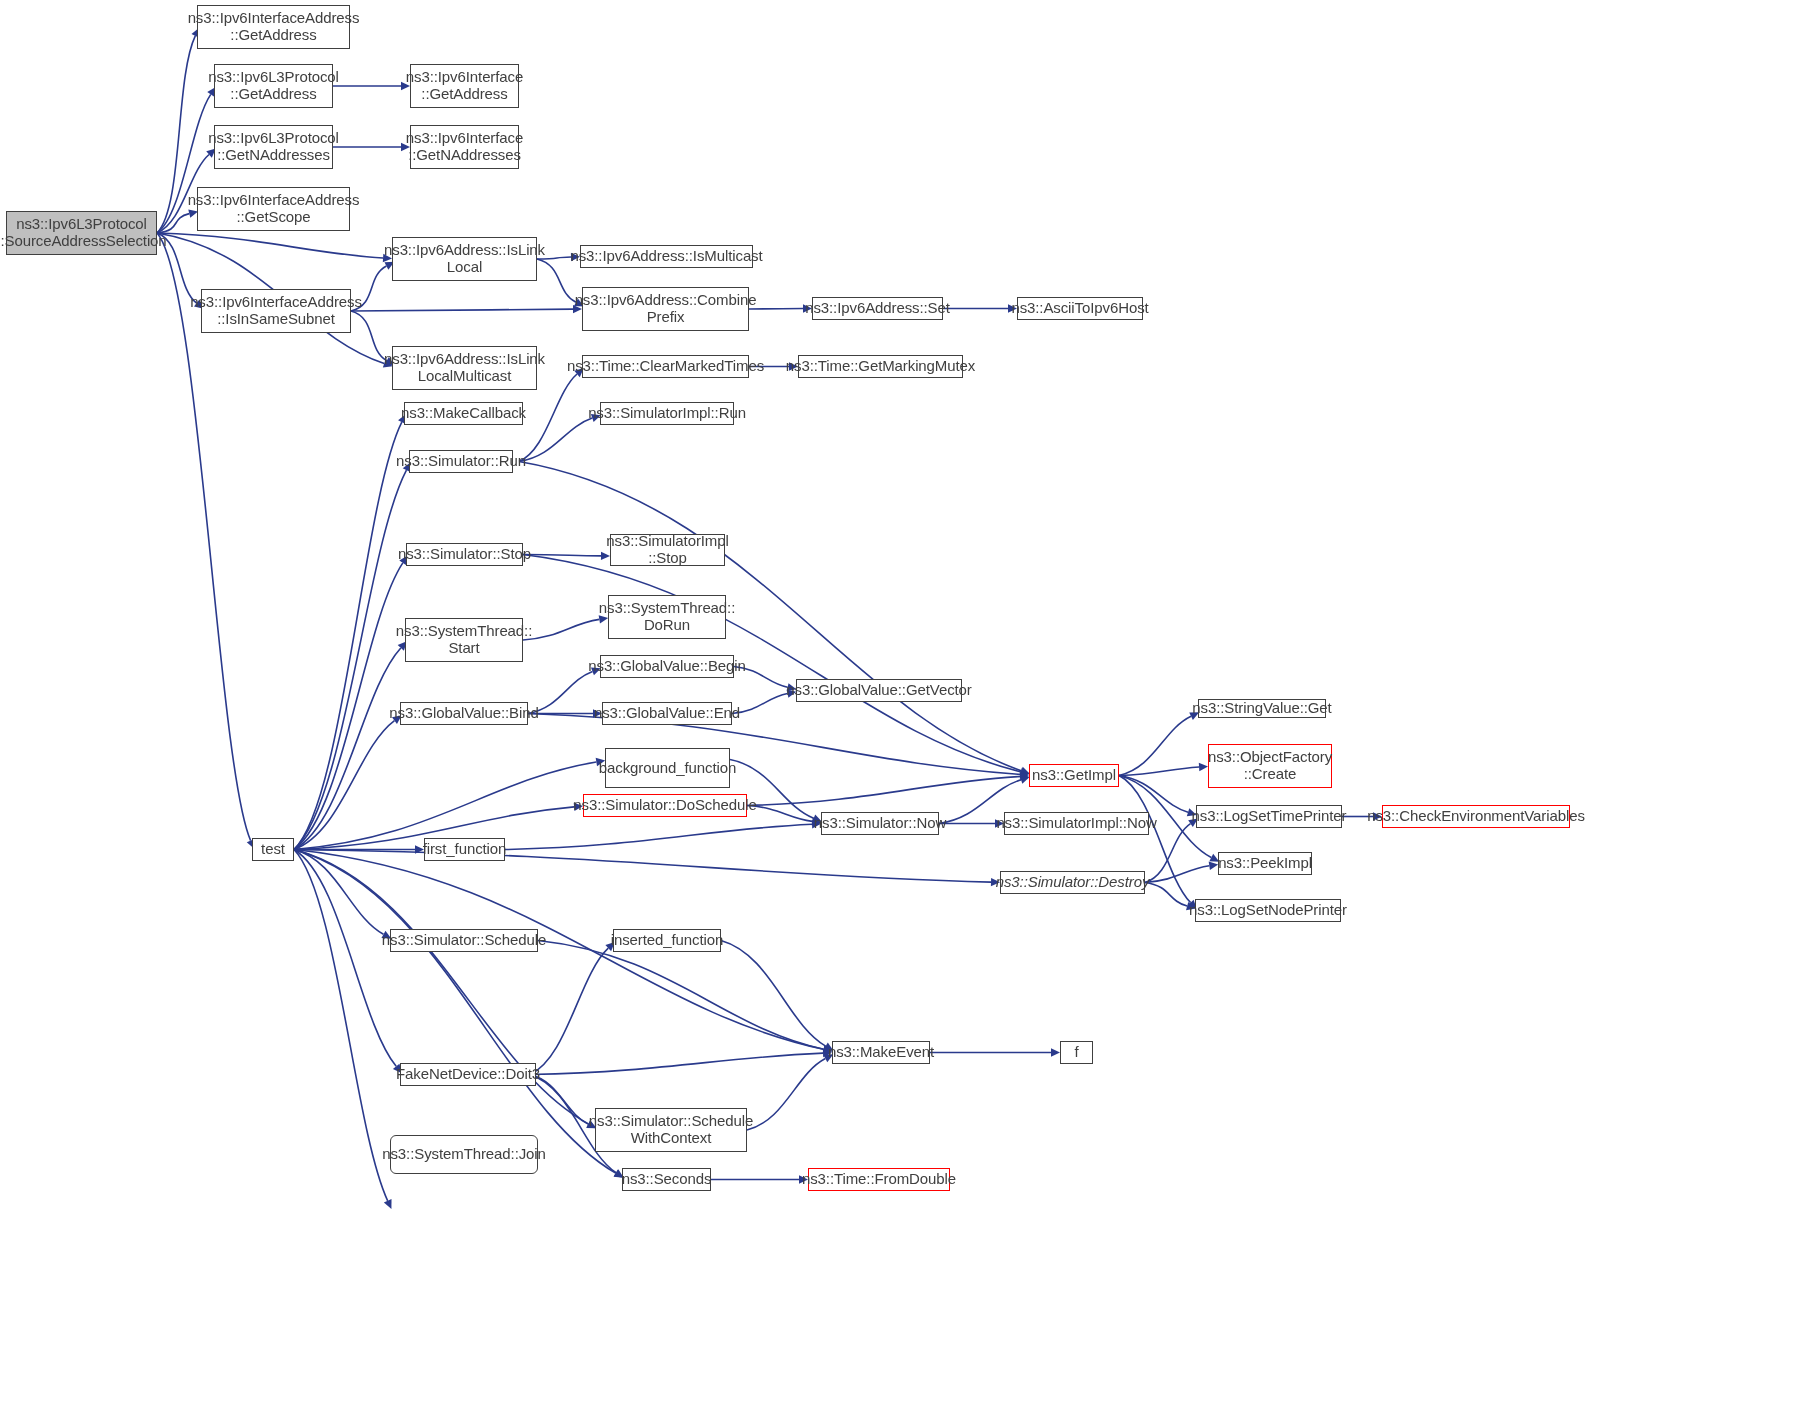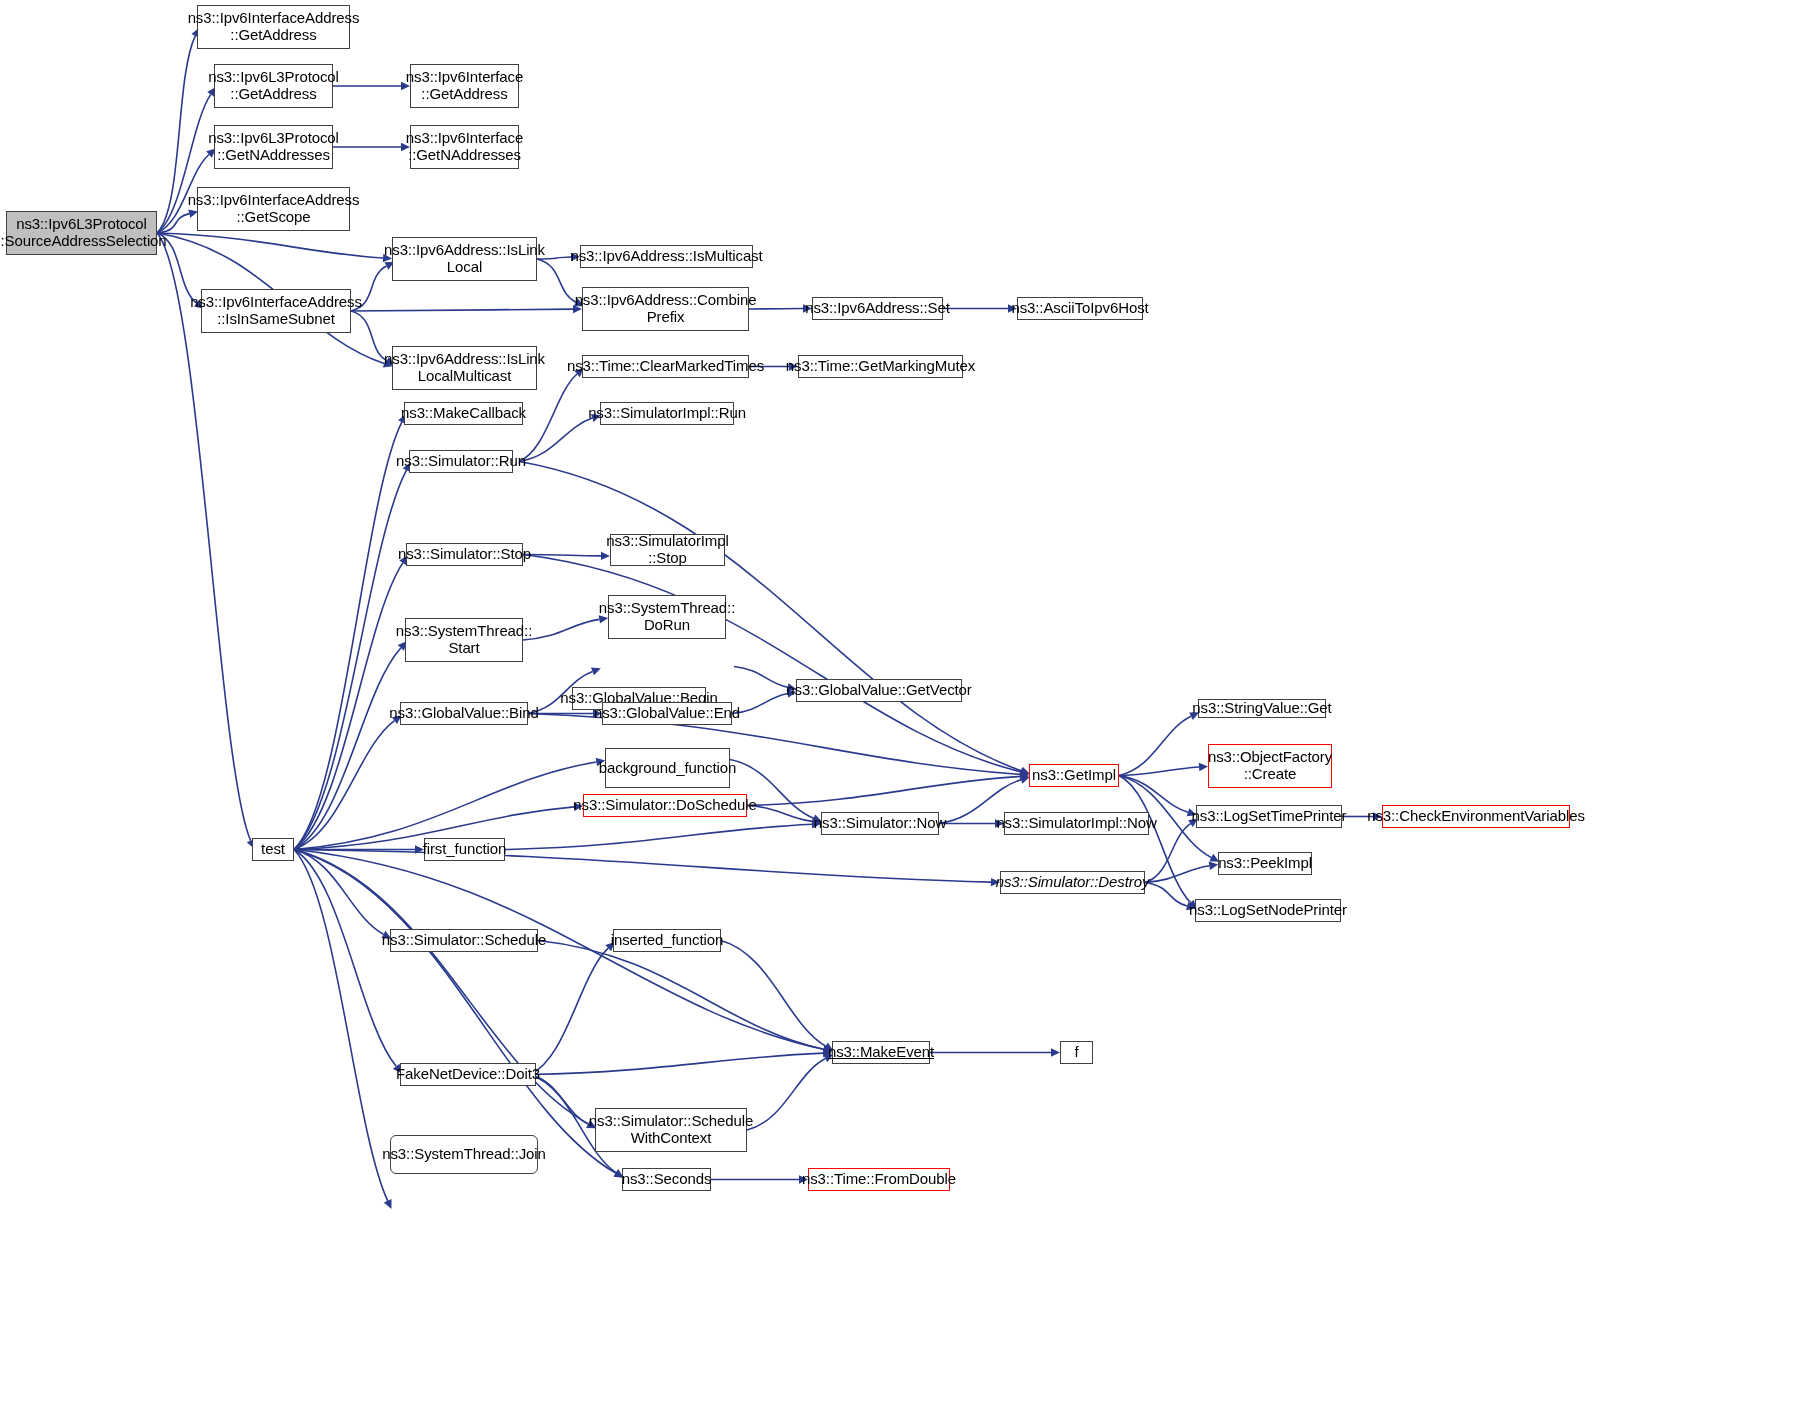--- a/index.html
+++ b/index.html
@@ -25,21 +25,21 @@
   }
   .node {
     position: absolute;
     box-sizing: border-box;
     display: flex;
     align-items: center;
     justify-content: center;
     text-align: center;
     background: #ffffff;
     border: 1px solid #404040;
-    color: #000000;
+    color: #404040;
     font-size: 15px;
     line-height: 1.12;
     padding: 1px 4px;
     white-space: pre-line;
     letter-spacing: -0.1px;
   }
   .node.root {
     background: #bfbfbf;
     border: 1px solid #404040;
   }
@@ -229,42 +229,42 @@
       <div class="node" style="left: 404px; top: 402px; width: 119px; height: 23px;">ns3::MakeCallback</div>
       <div class="node" style="left: 600px; top: 402px; width: 134px; height: 23px;">ns3::SimulatorImpl::Run</div>
       <div class="node" style="left: 409px; top: 450px; width: 104px; height: 23px;">ns3::Simulator::Run</div>
       <div class="node" style="left: 406px; top: 543px; width: 117px; height: 23px;">ns3::Simulator::Stop</div>
       <div class="node" style="left: 610px; top: 534px; width: 115px; height: 32px;">ns3::SimulatorImpl
 ::Stop</div>
       <div class="node" style="left: 405px; top: 618px; width: 118px; height: 44px;">ns3::SystemThread::
 Start</div>
       <div class="node" style="left: 608px; top: 595px; width: 118px; height: 44px;">ns3::SystemThread::
 DoRun</div>
-      <div class="node" style="left: 572px; top: 655px; width: 134px; height: 23px; margin-top: 32px;">ns3::GlobalValue::Begin</div>
+      <div class="node" style="left: 600px; top: 655px; width: 134px; height: 23px;">ns3::GlobalValue::Begin</div>
       <div class="node" style="left: 796px; top: 679px; width: 166px; height: 23px;">ns3::GlobalValue::GetVector</div>
       <div class="node" style="left: 400px; top: 702px; width: 128px; height: 23px;">ns3::GlobalValue::Bind</div>
       <div class="node" style="left: 602px; top: 702px; width: 130px; height: 23px;">ns3::GlobalValue::End</div>
       <div class="node" style="left: 1198px; top: 699px; width: 128px; height: 19px;">ns3::StringValue::Get</div>
       <div class="node" style="left: 605px; top: 748px; width: 125px; height: 40px;">background_function</div>
       <div class="node redborder" style="left: 1208px; top: 744px; width: 124px; height: 44px;">ns3::ObjectFactory
 ::Create</div>
       <div class="node redborder" style="left: 1029px; top: 764px; width: 90px; height: 23px;">ns3::GetImpl</div>
       <div class="node redborder" style="left: 583px; top: 794px; width: 164px; height: 23px;">ns3::Simulator::DoSchedule</div>
       <div class="node" style="left: 821px; top: 812px; width: 118px; height: 23px;">ns3::Simulator::Now</div>
       <div class="node" style="left: 1004px; top: 812px; width: 145px; height: 23px;">ns3::SimulatorImpl::Now</div>
       <div class="node" style="left: 1196px; top: 805px; width: 146px; height: 23px;">ns3::LogSetTimePrinter</div>
       <div class="node redborder" style="left: 1382px; top: 805px; width: 188px; height: 23px;">ns3::CheckEnvironmentVariables</div>
       <div class="node" style="left: 424px; top: 838px; width: 81px; height: 23px;">first_function</div>
       <div class="node" style="left: 1218px; top: 852px; width: 94px; height: 23px;">ns3::PeekImpl</div>
       <div class="node" style="left: 1000px; top: 871px; width: 145px; height: 23px; font-style: italic;">ns3::Simulator::Destroy</div>
       <div class="node" style="left: 1195px; top: 899px; width: 146px; height: 23px;">ns3::LogSetNodePrinter</div>
       <div class="node" style="left: 390px; top: 929px; width: 148px; height: 23px;">ns3::Simulator::Schedule</div>
       <div class="node" style="left: 613px; top: 929px; width: 108px; height: 23px;">inserted_function</div>
       <div class="node" style="left: 252px; top: 838px; width: 42px; height: 23px;">test</div>
-      <div class="node" style="left: 832px; top: 1041px; width: 98px; height: 23px; text-decoration: underline;">ns3::MakeEvent</div>
+      <div class="node" style="left: 832px; top: 1041px; width: 98px; height: 23px;">ns3::MakeEvent</div>
       <div class="node" style="left: 1060px; top: 1041px; width: 33px; height: 23px;">f</div>
       <div class="node" style="left: 400px; top: 1063px; width: 136px; height: 23px;">FakeNetDevice::Doit3</div>
       <div class="node" style="left: 595px; top: 1108px; width: 152px; height: 44px;">ns3::Simulator::Schedule
 WithContext</div>
       <div class="node" style="left: 622px; top: 1168px; width: 89px; height: 23px;">ns3::Seconds</div>
       <div class="node redborder" style="left: 808px; top: 1168px; width: 142px; height: 23px;">ns3::Time::FromDouble</div>
       <div class="node" style="left: 390px; top: 1135px; width: 148px; height: 39px; border-radius: 6px;">ns3::SystemThread::Join</div>
     </div>
 </div>
 

